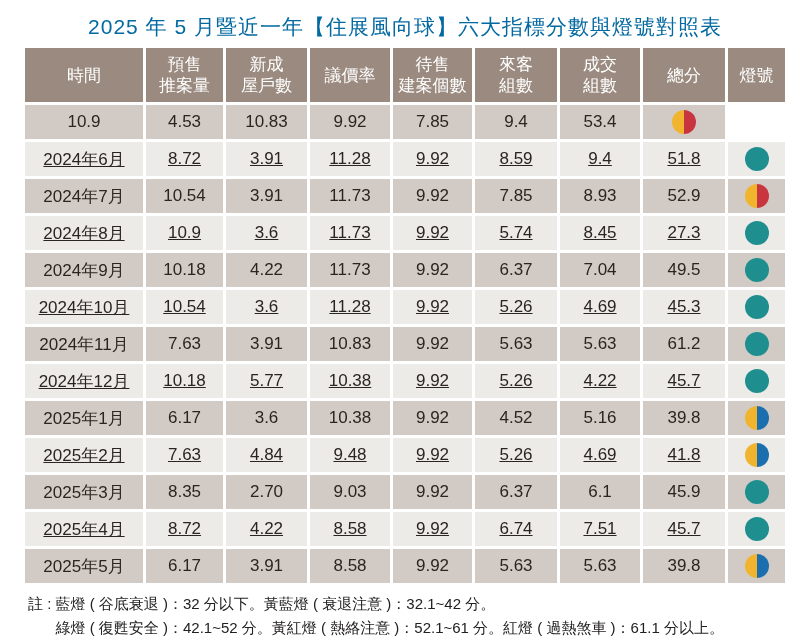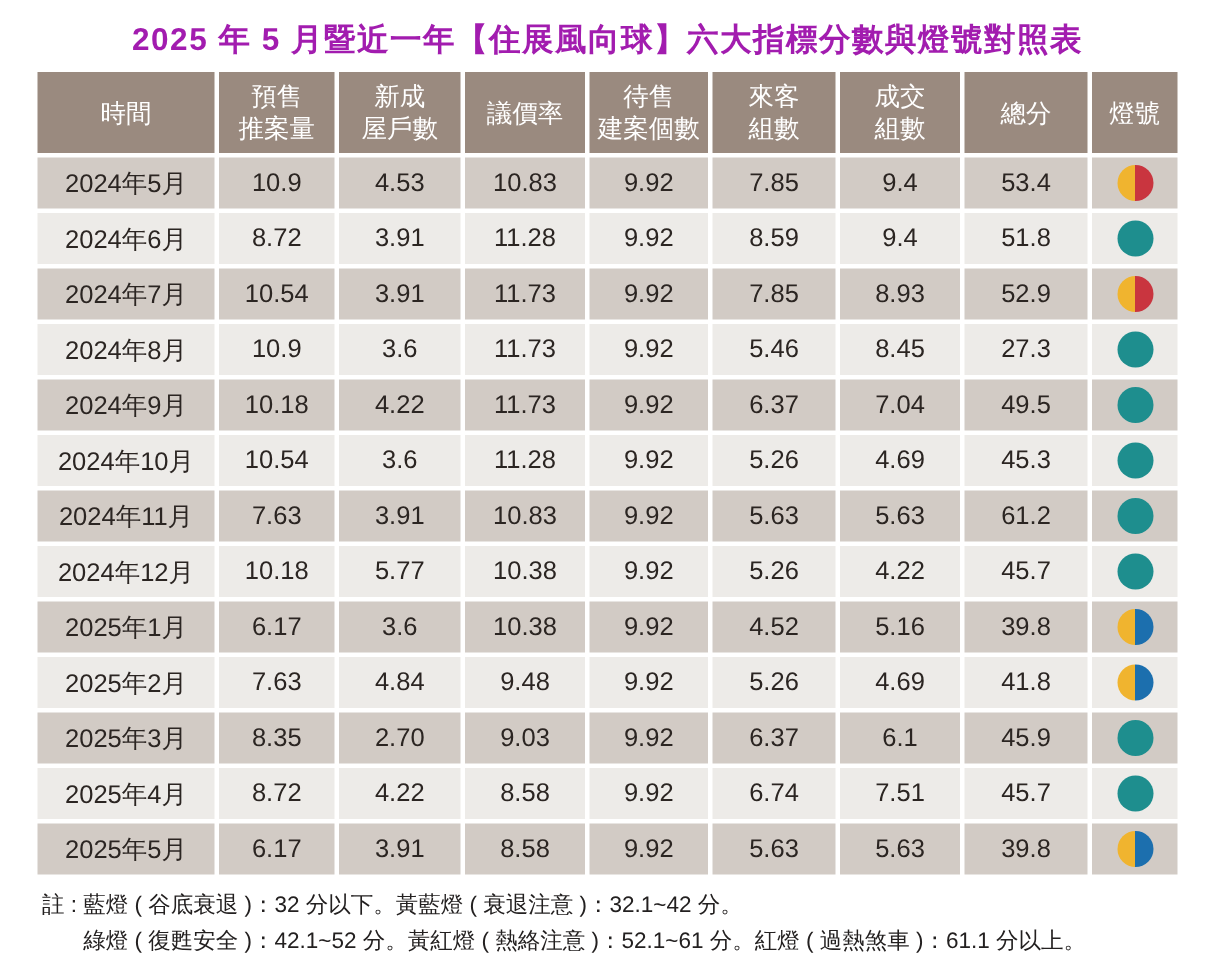--- a/index.html
+++ b/index.html
@@ -16,25 +16,25 @@
   *{box-sizing:border-box;}
   html,body{margin:0;padding:0;}
   body{
     width:810px;height:643px;overflow:hidden;background:#ffffff;
     font-family:"Liberation Sans","DejaVu Sans",sans-serif;
     color:var(--text);
   }
   .title{
     text-align:center;
     font-size:21px;
-    font-weight:700;
+    font-weight:400;
     letter-spacing:1px;
     margin:14px 0 0 0;
     line-height:26px;
-    color:#a21caf;
+    color:#0369a1;
   }
   .table{
     width:760px;
     margin:8px 40px 0 25px;
     display:flex;
     flex-direction:column;
     row-gap:3px;
   }
   .grid-row{
     display:grid;
@@ -54,21 +54,21 @@
     flex-direction:column;
     font-size:17px;
     line-height:21px;
     font-weight:400;
   }
   .data-row .cell{
     height:34px;
     font-size:17px;
   }
   .data-row.odd .cell{background:var(--row-odd-bg);}
-  .data-row.even .cell{background:var(--row-even-bg);}
+  .data-row.even .cell{background:var(--row-even-bg);text-decoration:underline;}
   .light{
     width:24px;height:24px;border-radius:50%;
     display:inline-block;
   }
   .light.green{background:var(--light-green);}
   .light.yellow-red{background:linear-gradient(90deg,var(--light-yellow) 0 50%,var(--light-red) 50% 100%);}
   .light.yellow-blue{background:linear-gradient(90deg,var(--light-yellow) 0 50%,var(--light-blue) 50% 100%);}
   .notes{
     margin:9px 0 0 28px;
     font-size:15px;
@@ -113,21 +113,20 @@
       </div>
       <div class="cell">
         <div>總分</div>
       </div>
       <div class="cell">
         <div>燈號</div>
       </div>
     </div>
 
 <div class="grid-row data-row odd">
-      <div class="cell">2024年5月</div>
       <div class="cell">10.9</div>
       <div class="cell">4.53</div>
       <div class="cell">10.83</div>
       <div class="cell">9.92</div>
       <div class="cell">7.85</div>
       <div class="cell">9.4</div>
       <div class="cell">53.4</div>
       <div class="cell">
         <span class="light yellow-red"></span>
       </div>
@@ -157,21 +156,21 @@
       <div class="cell">
         <span class="light yellow-red"></span>
       </div>
     </div>
     <div class="grid-row data-row even">
       <div class="cell">2024年8月</div>
       <div class="cell">10.9</div>
       <div class="cell">3.6</div>
       <div class="cell">11.73</div>
       <div class="cell">9.92</div>
-      <div class="cell">5.46</div>
+      <div class="cell">5.74</div>
       <div class="cell">8.45</div>
       <div class="cell">27.3</div>
       <div class="cell">
         <span class="light green"></span>
       </div>
     </div>
     <div class="grid-row data-row odd">
       <div class="cell">2024年9月</div>
       <div class="cell">10.18</div>
       <div class="cell">4.22</div>

